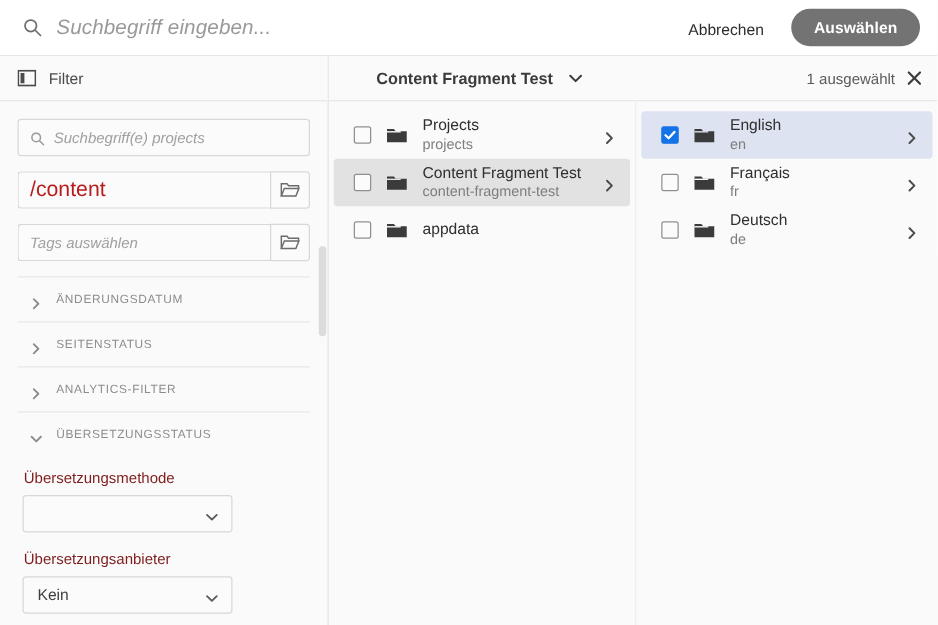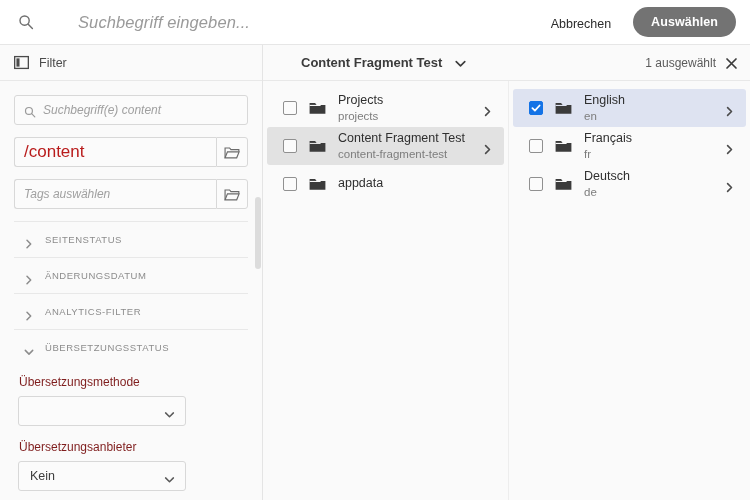--- a/index.html
+++ b/index.html
@@ -29,21 +29,20 @@
     flex: 1; display: flex; align-items: center; gap: 11px;
     height: 100%;
   }
   .search-icon { width: 16px; height: 16px; flex: none; display:block; }
   .search-input {
     border: none; outline: none; background: transparent;
     font-family: "Liberation Sans", sans-serif;
     font-size: 16.5px; font-style: italic; color: #b91c1c;
     width: 100%; height: 100%; padding: 0;
     letter-spacing: .1px;
-    margin-left: 33px;
   }
   .search-input::placeholder { color: #9a9a9a; opacity: 1; font-style: italic; }
   .top-actions { display: flex; align-items: flex-end; gap: 14px; flex: none; }
   .btn-quiet {
     border: none; background: transparent; cursor: pointer;
     font-family: "Liberation Sans", sans-serif;
     font-size: 12.5px; color: #2c2c2c; padding: 6px 8px;
     border-radius: 14px;
   }
   .btn-cta {
@@ -212,21 +211,21 @@
 
       <div class="sidebar-scroll">
 
         <div class="field">
           <span class="mini-search">
             <svg viewBox="0 0 16 16" fill="none" stroke="#9a9a9a" stroke-width="1.6">
               <circle cx="6.6" cy="6.6" r="4.6"></circle>
                 <line x1="10.2" y1="10.2" x2="14.4" y2="14.4" stroke-linecap="round"></line>
             </svg>
           </span>
-          <span class="ph">Suchbegriff(e) content</span>
+          <span class="ph">Suchbegriff(e) projects</span>
         </div>
 
         <div class="field-row">
           <div class="field">
             <span class="val">/content</span>
           </div>
           <div class="pickbtn">
             <span class="folder-open-icon">
               <svg viewBox="0 0 18 15" fill="none" stroke="#6b6b6b" stroke-width="1.3">
                 <path d="M1.2 13.3V2.2h5.1l1.5 1.9h8.9v2.2"></path>
@@ -244,40 +243,40 @@
             <span class="folder-open-icon">
               <svg viewBox="0 0 18 15" fill="none" stroke="#6b6b6b" stroke-width="1.3">
                 <path d="M1.2 13.3V2.2h5.1l1.5 1.9h8.9v2.2"></path>
                 <path d="M1.2 13.3 3.9 6.6h13.1l-2.7 6.7z"></path>
               </svg>
             </span>
           </div>
         </div>
 
         <div class="accordion">
+
+          <div class="acc-item">
+            <div class="acc-head">
+              <span class="acc-chevron">
+                <svg viewBox="0 0 10 10" fill="none" stroke="#8c8c8c" stroke-width="1.5" stroke-linecap="round" stroke-linejoin="round">
+                    <path d="M3 1.3 6.7 5 3 8.7"></path>
+                  </svg>
+              </span>
+              <span class="acc-title">ÄNDERUNGSDATUM</span>
+            </div>
+          </div>
 
           <div class="acc-item">
             <div class="acc-head">
               <span class="acc-chevron">
                 <svg viewBox="0 0 10 10" fill="none" stroke="#8c8c8c" stroke-width="1.5" stroke-linecap="round" stroke-linejoin="round">
                     <path d="M3 1.3 6.7 5 3 8.7"></path>
                   </svg>
               </span>
               <span class="acc-title">SEITENSTATUS</span>
-            </div>
-          </div>
-
-          <div class="acc-item">
-            <div class="acc-head">
-              <span class="acc-chevron">
-                <svg viewBox="0 0 10 10" fill="none" stroke="#8c8c8c" stroke-width="1.5" stroke-linecap="round" stroke-linejoin="round">
-                    <path d="M3 1.3 6.7 5 3 8.7"></path>
-                  </svg>
-              </span>
-              <span class="acc-title">ÄNDERUNGSDATUM</span>
             </div>
           </div>
 
           <div class="acc-item">
             <div class="acc-head">
               <span class="acc-chevron">
                 <svg viewBox="0 0 10 10" fill="none" stroke="#8c8c8c" stroke-width="1.5" stroke-linecap="round" stroke-linejoin="round">
                     <path d="M3 1.3 6.7 5 3 8.7"></path>
                   </svg>
               </span>

